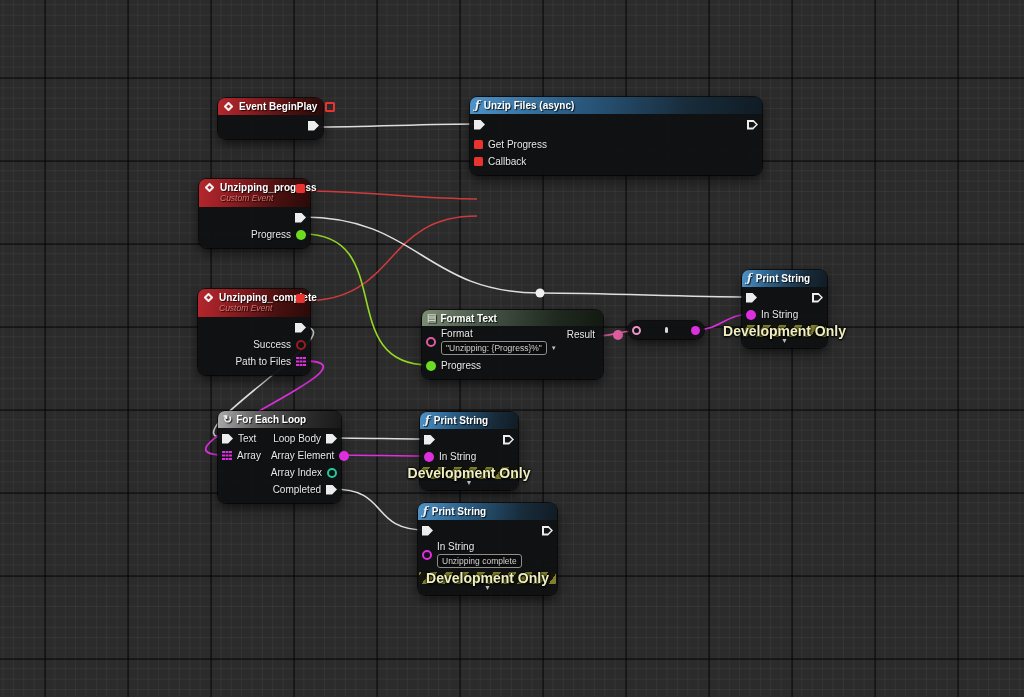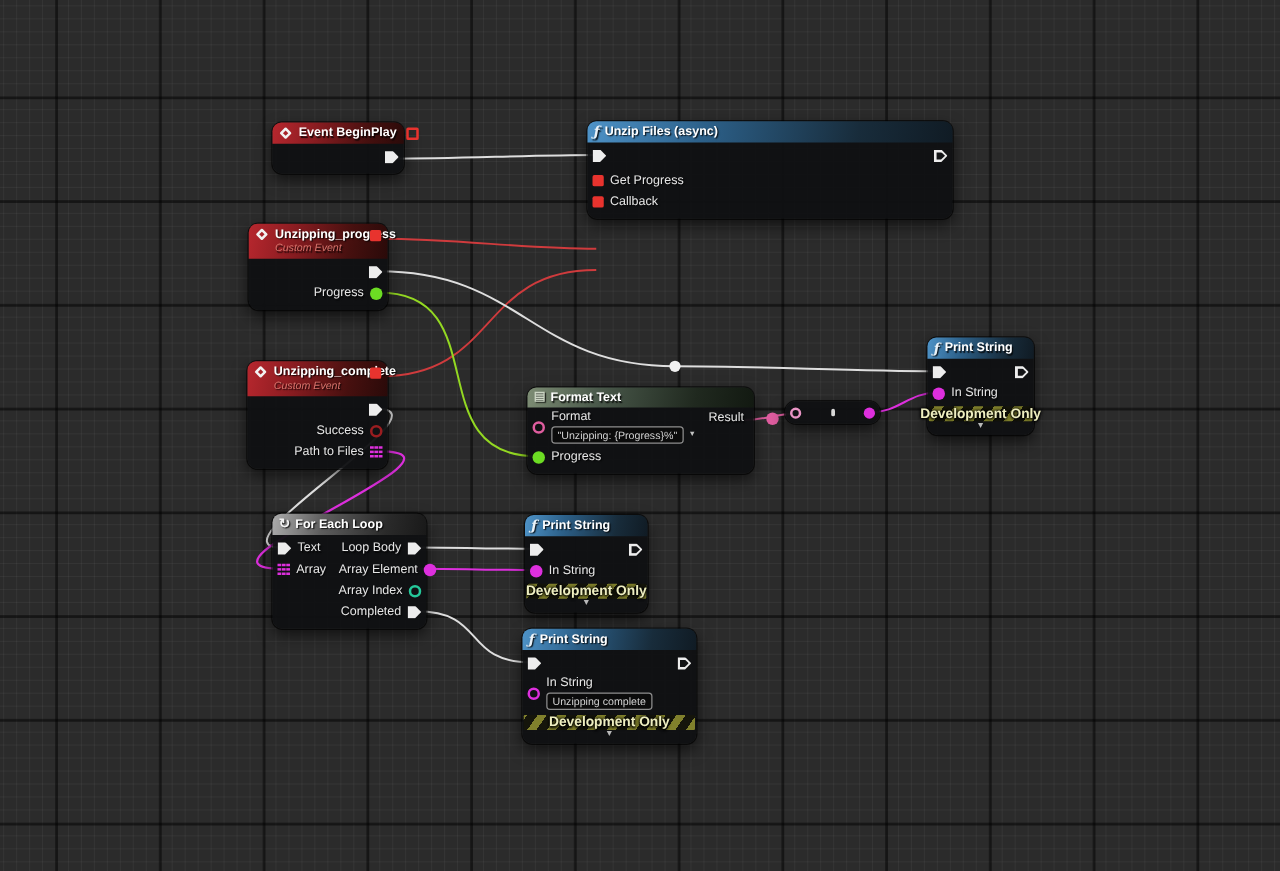--- a/index.html
+++ b/index.html
@@ -57,21 +57,21 @@
   .p-grid::before{content:"";position:absolute;left:0;top:0;width:2.6px;height:2.6px;background:currentColor;
     box-shadow:3.5px 0 0 currentColor,7px 0 0 currentColor,0 3.5px 0 currentColor,3.5px 3.5px 0 currentColor,
     7px 3.5px 0 currentColor,0 7px 0 currentColor,3.5px 7px 0 currentColor,7px 7px 0 currentColor;}
   .field{background:#0b0b0b;border:1px solid #8e8e8e;border-radius:3px;color:#d2d2d2;
     font-size:8.5px;padding:0 4px;white-space:nowrap;height:14px;line-height:13px;}
   .field-row{display:flex;align-items:center;}
   .dd{font-size:6px;color:#c2c2c2;margin-left:4px;}
   .chk{width:11px;height:11px;background:#0c0c0c;border:1px solid #7d7d7d;border-radius:2px;margin-left:14px;margin-top:2px;}
   .banner{height:12px;margin:2px 1px 0;border-radius:1px;
     background:repeating-linear-gradient(-55deg,#80802c 0 6px,#15150b 6px 13px);
-    display:flex;align-items:center;justify-content:center;font-size:11px;font-weight:bold;
+    display:flex;align-items:center;justify-content:center;font-size:14px;font-weight:bold;
     color:#eeeec0;text-shadow:0 1px 2px #000,0 0 3px #000,0 0 2px #000;white-space:nowrap;}
   .expand{height:9px;display:flex;align-items:flex-start;justify-content:center;color:#b9b9b9;font-size:7px;line-height:8px;}
   .conv{height:18px;border-radius:9px;display:flex;align-items:center;justify-content:space-between;padding:0 4px;}
   .conv-glyph{width:3px;height:6px;border-radius:1.5px;background:#d8d8d8;}
 </style>
 </head>
 <body>
 
 <div class="canvas">
 

